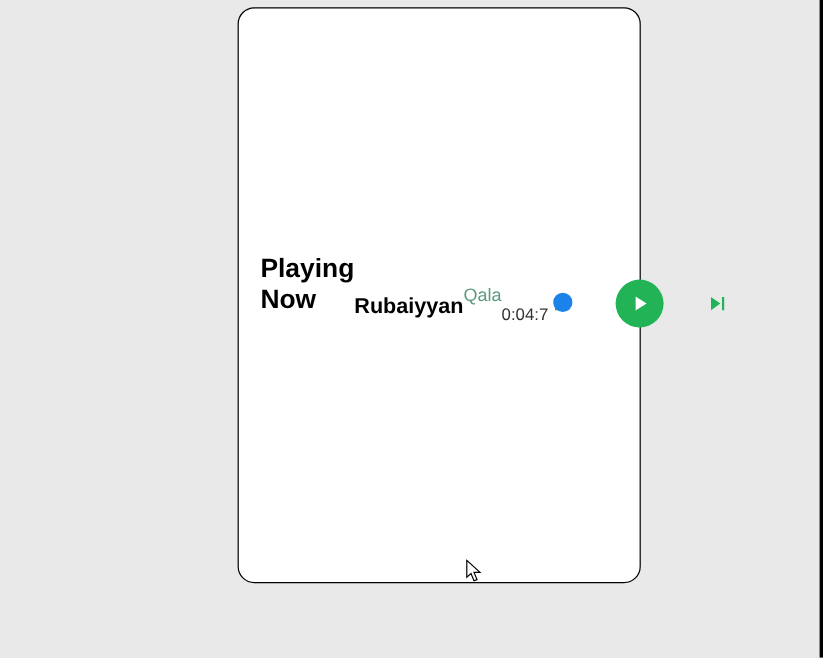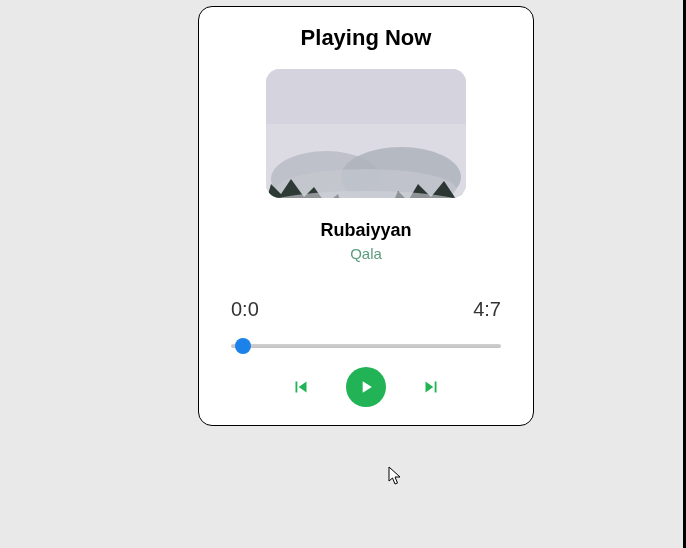--- a/index.html
+++ b/index.html
@@ -21,27 +21,27 @@
       top: 0;
       width: 3px;
       height: 100%;
       background: #000;
     }
     .player-card {
       position: absolute;
       left: 198px;
       top: 6px;
       width: 336px;
-      height: 420px;
+      height: 480px;
       background: #fff;
       border: 1px solid #000;
       border-radius: 14px;
       padding: 14px 18px 18px 18px;
       display: flex;
-      flex-direction: column;
+      flex-direction: row;
       align-items: center;
     }
     .title {
       font-size: 22px;
       font-weight: bold;
       color: #000;
       margin-top: 4px;
       margin-bottom: 18px;
     }
     .artwork {
@@ -67,21 +67,21 @@
     .track-artist {
       margin-top: 4px;
       font-size: 15px;
       color: #5b9a7f;
     }
     .time-row {
       width: 270px;
       display: flex;
       justify-content: space-between;
       margin-top: 36px;
-      font-size: 20px;
+      font-size: 14px;
       color: #333;
     }
     .progress-wrap {
       width: 270px;
       margin-top: 16px;
       position: relative;
       height: 18px;
     }
     .track {
       position: absolute;

